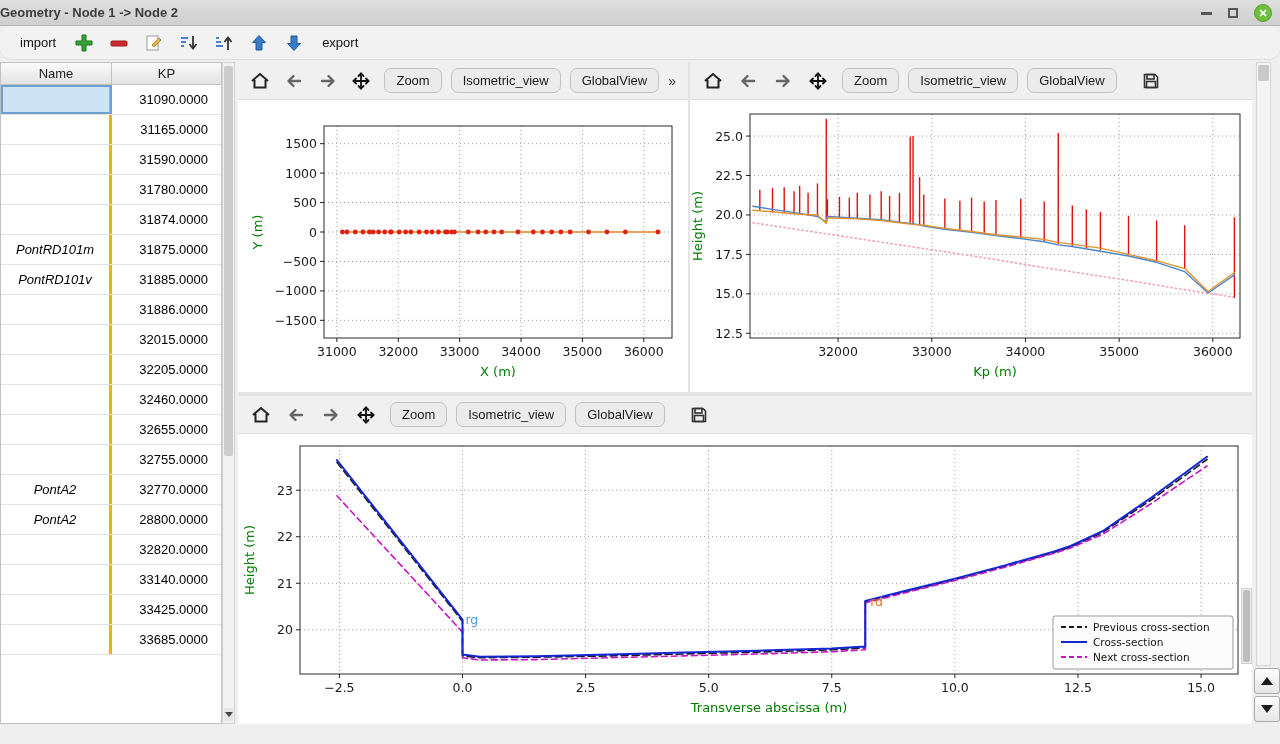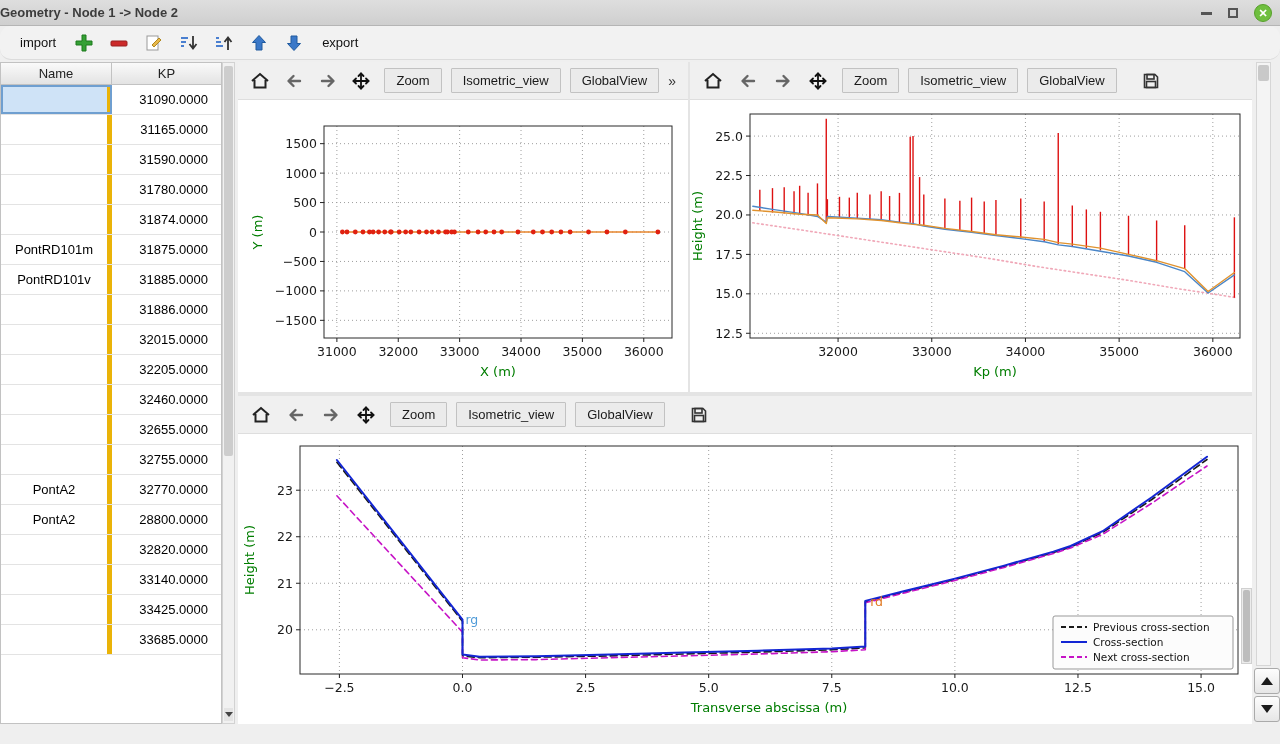--- a/index.html
+++ b/index.html
@@ -30,21 +30,21 @@
 
   
   .left-panel { position:absolute; left:0; top:2px; width:222px; height:662px; background:#fff;
     border:1px solid #c2c2c2; overflow:hidden; }
   .table-header { display:flex; height:22px; background:linear-gradient(#fafafa,#e3e3e3); border-bottom:1px solid #c2c2c2; }
   .th { font-size:13px; color:#222; display:flex; align-items:center; justify-content:center; }
   .th.name { width:111px; border-right:1px solid #c2c2c2; }
   .th.kp { flex:1; }
   .trow { display:flex; height:30px; border-bottom:1px solid #e3e3e3; background:#fff; }
   .tcell { font-size:13px; color:#000; display:flex; align-items:center; }
-  .tcell.name { width:111px; border-right:5px solid #eab308; justify-content:center; }
+  .tcell.name { width:111px; border-right:3px solid #eab308; justify-content:center;font-style:italic; }
   .tcell.kp { flex:1; justify-content:flex-end; padding-right:13px;text-align:right; }
   .tcell.name.selected { background:#cfe3f7; outline:2px solid #6f9fd0; outline-offset:-2px; }
 
   .table-scrollbar { position:absolute; left:222px; top:2px; width:13px; height:662px;
     background:#f1f1f1; border:1px solid #d2d2d2; }
   .table-scroll-thumb { position:absolute; left:1px; right:1px; top:3px; height:390px; background:#cdcdcd; border-radius:2px; }
   .table-scroll-down { position:absolute; left:1px; right:1px; bottom:2px; height:13px; background:#e4e4e4;
     display:flex; align-items:center; justify-content:center; }
   .tri-down-s { width:0; height:0; border-left:4px solid transparent; border-right:4px solid transparent; border-top:5px solid #444; }
 
@@ -53,21 +53,21 @@
   .pane { position:absolute; }
   .pane-topleft { left:0; top:0; width:450px; height:330px; }
   .pane-topright { left:452px; top:0; width:562px; height:330px; }
   .pane-bottom { left:0; top:334px; width:1014px; height:328px; }
 
   .nav-toolbar { position:absolute; top:0; left:0; right:0; height:38px; background:#f0f0f0;
     border-bottom:1px solid #dedede; display:flex; align-items:center; gap:5px; padding:0 8px; }
   .nav-icon { width:30px; height:27px; display:flex; align-items:center; justify-content:center;
     background:transparent; border:none; }
   .nav-btn { font-size:13px; color:#1a1a1a; background:#ebebeb; border:1px solid #c2c2c2;
-    border-radius:1px; padding:4px 11px; margin-left:4px; }
+    border-radius:7px; padding:4px 11px; margin-left:4px; }
   .overflow-btn { margin-left:auto; font-size:14px; color:#333; background:transparent; border:none; padding:0 4px; }
   .save-slot { margin-left:14px; }
 
   .chart { position:absolute; top:38px; left:0; right:0; bottom:0; background:#fff; }
 
   .mini-scrollbar { position:absolute; right:0; top:192px; width:11px; height:76px;
     background:#ececec; border:1px solid #d0d0d0; }
   .mini-thumb { position:absolute; left:1px; right:1px; top:1px; bottom:1px; background:#bdbdbd; border-radius:2px; }
 
   

